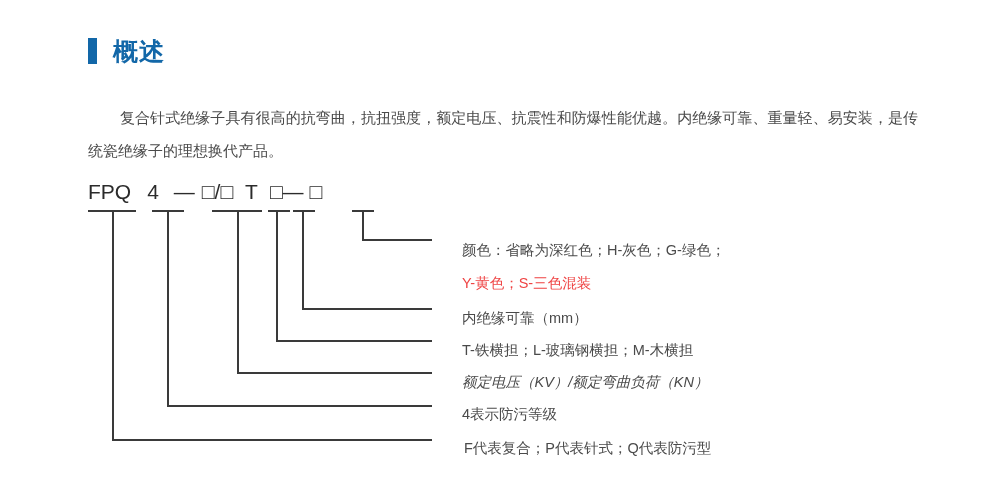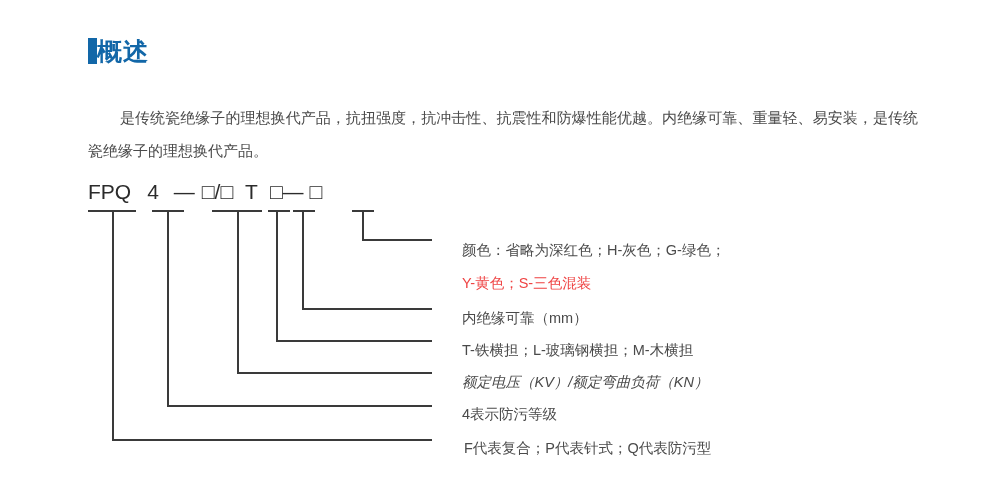--- a/index.html
+++ b/index.html
@@ -16,21 +16,21 @@
     overflow: hidden;
   }
 
   
   #section-header {
     position: absolute;
     left: 88px;
     top: 38px;
     display: flex;
     align-items: center;
-    gap: 0;
+    gap: 16px;
   }
   #section-header .bar {
     width: 9px;
     height: 26px;
     background: #1267a8;
     display: block;
   }
   #section-header .title {
     font-size: 25px;
     font-weight: 700;
@@ -99,21 +99,21 @@
   }
 </style>
 </head>
 <body>
 
 <div id="section-header">
   <span class="bar"></span>
   <span class="title">概述</span>
 </div>
 
-<p id="intro-paragraph">是传统瓷绝缘子的理想换代产品，抗扭强度，抗冲击性、抗震性和防爆性能优越。内绝缘可靠、重量轻、易安装，是传统瓷绝缘子的理想换代产品。</p>
+<p id="intro-paragraph">复合针式绝缘子具有很高的抗弯曲，抗扭强度，额定电压、抗震性和防爆性能优越。内绝缘可靠、重量轻、易安装，是传统瓷绝缘子的理想换代产品。</p>
 
 <div id="nomenclature">
 
   <div class="code-line">
     <span class="seg">FPQ</span><span style="display:inline-block;width:16px"></span><span class="seg">4</span><span style="display:inline-block;width:15px"></span><span class="seg">—</span><span style="display:inline-block;width:7px"></span><span class="seg">□/□</span><span style="display:inline-block;width:12px"></span><span class="seg">T</span><span style="display:inline-block;width:12px"></span><span class="seg">□</span><span class="seg">—</span><span style="display:inline-block;width:6px"></span><span class="seg">□</span>
   </div>
 
   <svg id="leader-lines" viewBox="0 0 996 482" width="996" height="482">
     <g stroke="#3a3a3a" stroke-width="1.4" fill="none" shape-rendering="crispEdges">
 

